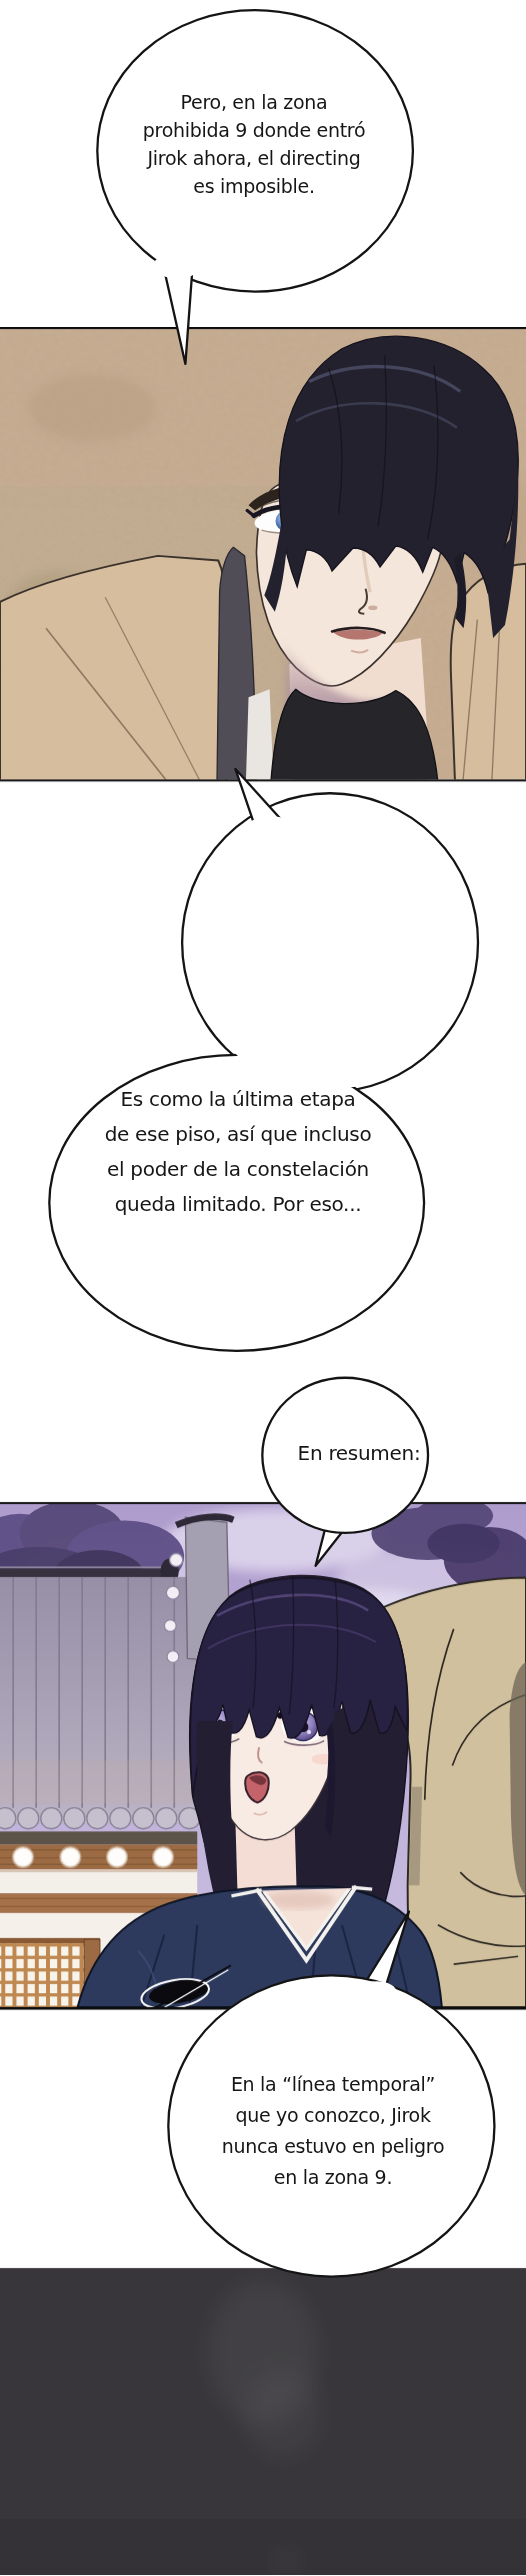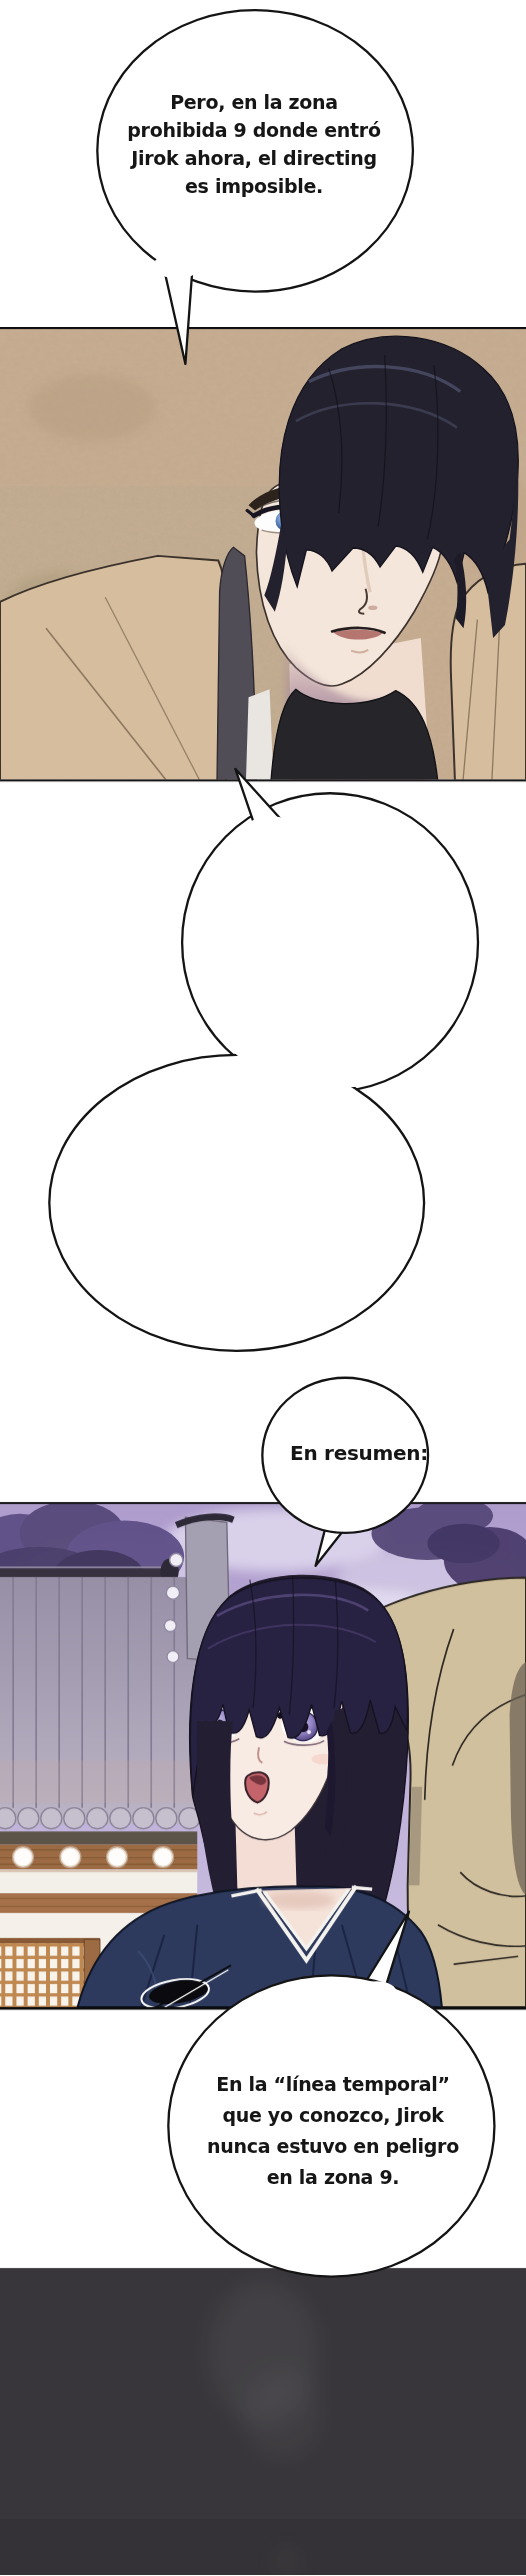--- a/index.html
+++ b/index.html
@@ -1,19 +1,19 @@
 <!DOCTYPE html>
 <html style="font-size:10.5px"><head>
 <meta charset="utf-8">
 <style>
   html,body{margin:0;padding:0;background:#ffffff;}
   .page{position:relative;width:526px;height:2576px;background:#ffffff;overflow:hidden;
         font-family:"DejaVu Sans",sans-serif;}
   .art{position:absolute;left:0;top:0;}
-  .bubble-text{position:absolute;text-align:center;white-space:pre-line;font-weight:bold;
+  .bubble-text{position:absolute;text-align:center;white-space:pre-line;font-weight:normal;
         color:#161616;letter-spacing:-0.3px;}
   .bt1{left:109px;top:88px;width:290px;font-size:19px;line-height:28px;}
   .bt2{left:197px;top:916px;width:270px;font-size:20px;line-height:35px;}
   .bt3{left:93px;top:1082px;width:290px;font-size:20px;line-height:35px;}
   .bt4{left:263px;top:1438px;width:192px;font-size:20px;line-height:30px;}
   .bt5{left:188px;top:2069px;width:290px;font-size:19px;line-height:31px;}
 </style>
 </head>
 <body>
 
@@ -383,20 +383,24 @@
       <ellipse cx="504" cy="3232" rx="248" ry="229"></ellipse>
       <ellipse cx="573" cy="3028" rx="30" ry="16" stroke="none"></ellipse>
     </g>
   </g>
 </svg>
 
 <div class="bubble-text bt1">Pero, en la zona
 prohibida 9 donde entró
 Jirok ahora, el directing
 es imposible.</div>
+<div class="bubble-text bt3">Es como la última etapa
+de ese piso, así que incluso
+el poder de la constelación
+queda limitado. Por eso...</div>
 <div class="bubble-text bt4">En resumen:</div>
 <div class="bubble-text bt5">En la “línea temporal”
 que yo conozco, Jirok
 nunca estuvo en peligro
 en la zona 9.</div>
 
 </div>
 
 
 </body></html>

